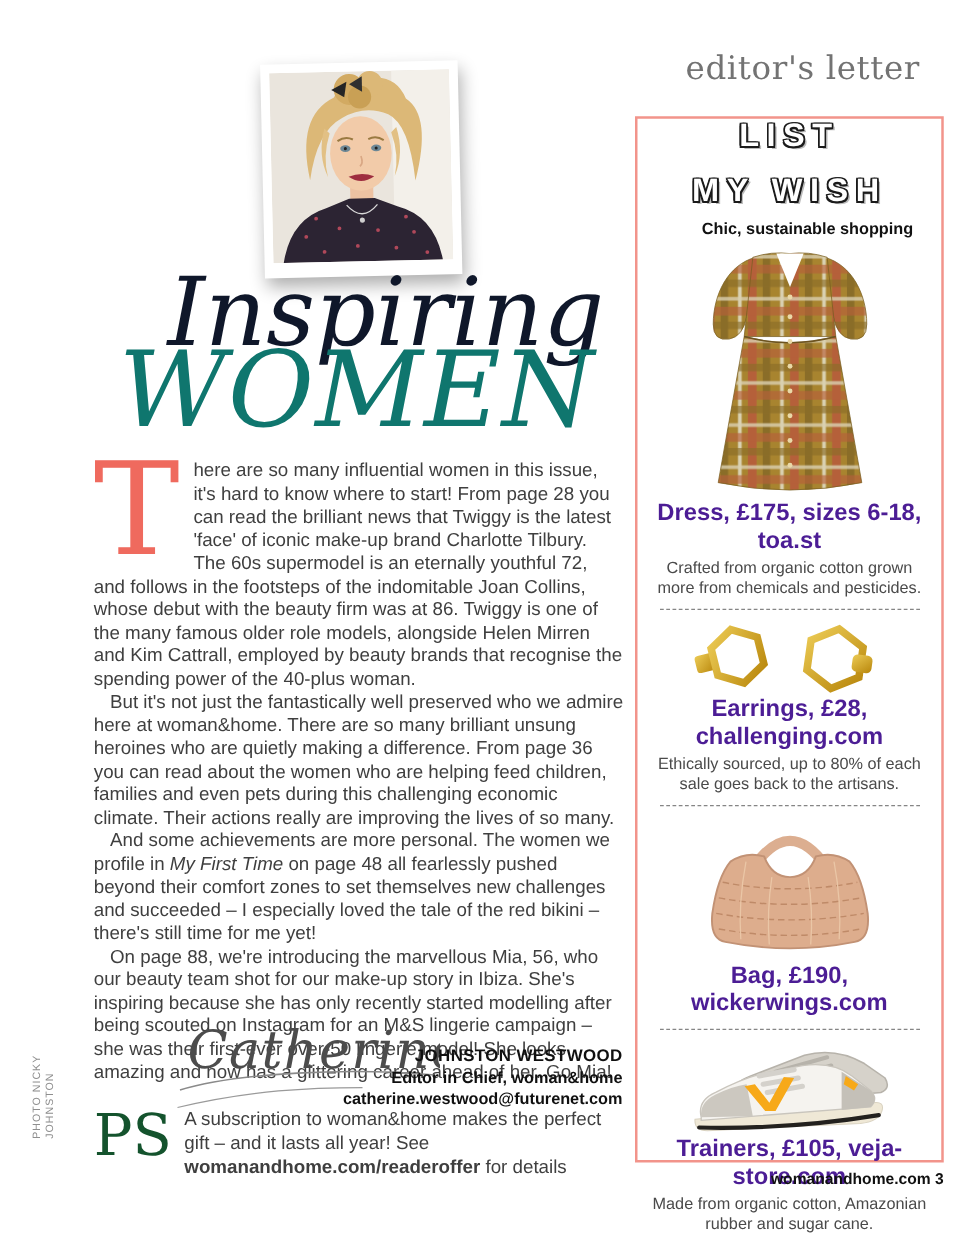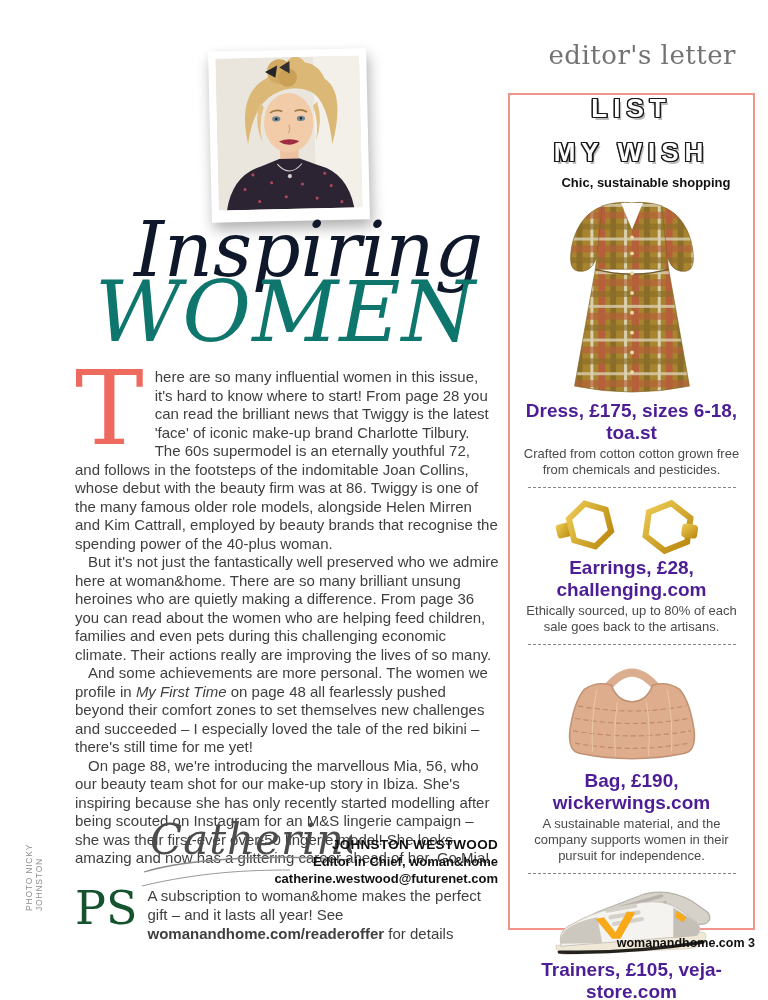--- a/index.html
+++ b/index.html
@@ -184,21 +184,21 @@
             <circle cx="90" cy="64" r="2"></circle>
             <circle cx="90" cy="84" r="2"></circle>
           <circle cx="90" cy="104" r="2"></circle>
             <circle cx="90" cy="124" r="2"></circle>
             <circle cx="90" cy="144" r="2"></circle>
           <circle cx="90" cy="164" r="2"></circle>
             <circle cx="90" cy="184" r="2"></circle>
         </g>
       </svg>
       <div class="w-name">Dress, £175, sizes 6-18, toa.st</div>
-      <div class="w-desc">Crafted from cotton cotton grown free from chemicals and pesticides.</div>
+      <div class="w-desc">Crafted from organic cotton grown more from chemicals and pesticides.</div>
     </div>
     <div class="divider"></div>
 
     <div class="w-item">
       <svg class="w-img" width="180" height="60" viewBox="0 0 180 60">
         <defs>
           <linearGradient id="gold" x1="0" y1="0" x2="1" y2="1">
             <stop offset="0" stop-color="#eccb55"></stop>
               <stop offset="1" stop-color="#b8860b"></stop>
           </linearGradient>
@@ -228,21 +228,20 @@
           <path d="M25,88 Q80,98 135,88"></path>
         </g>
         <g stroke="#eac6a6" stroke-width="1" fill="none">
           <path d="M46,36 Q40,68 42,96"></path>
           <path d="M66,48 Q62,74 64,100"></path>
           <path d="M94,48 Q98,74 96,100"></path>
           <path d="M114,36 Q120,68 118,96"></path>
         </g>
       </svg>
       <div class="w-name">Bag, £190, wickerwings.com</div>
-      <div class="w-desc">A sustainable material, and the company supports women in their pursuit for independence.</div>
     </div>
     <div class="divider"></div>
 
     <div class="w-item">
       <svg class="w-img" width="198" height="76" viewBox="0 0 200 92">
 
         <g transform="translate(26,-6)">
           <path d="M18,66 Q14,50 36,42 L88,22 Q118,14 146,30 L166,44 Q172,54 162,58 L28,70 Q16,70 18,66 Z" fill="#d6d2ca" stroke="#b7b3ab" stroke-width="1.5"></path>
           <path d="M60,38 L110,24" stroke="#b7b3ab" stroke-width="4" stroke-linecap="round"></path>
           <path d="M64,46 L114,32" stroke="#b7b3ab" stroke-width="4" stroke-linecap="round"></path>

